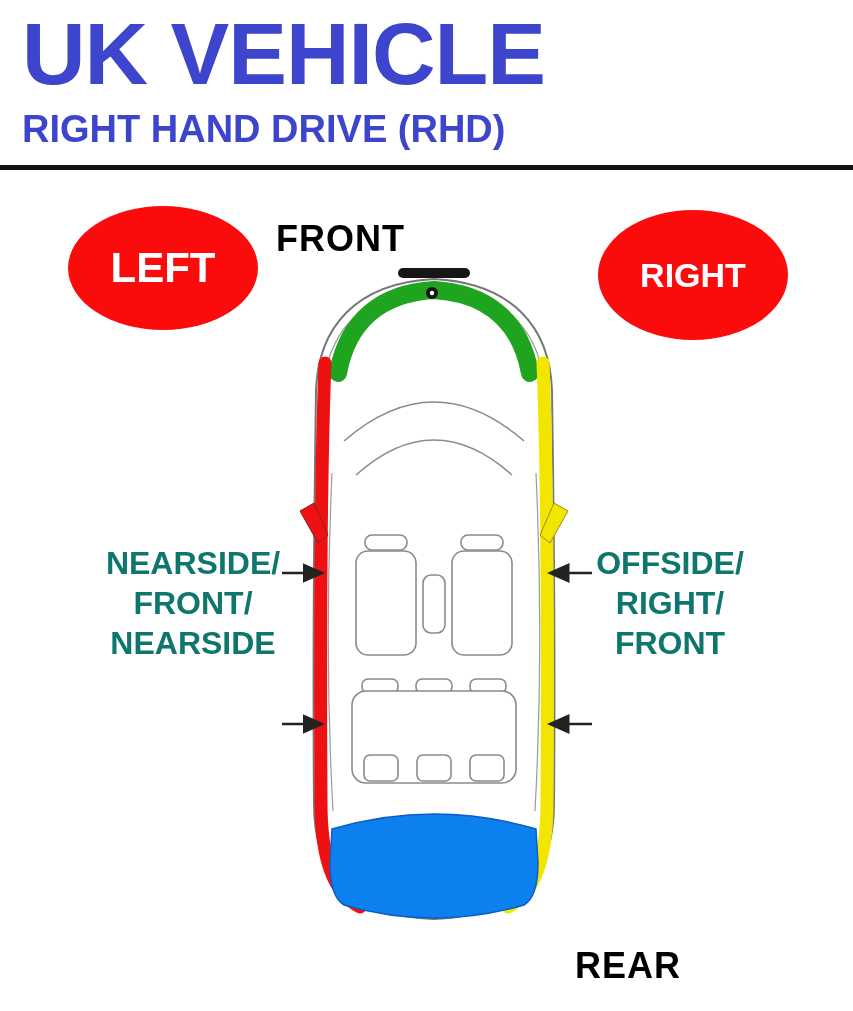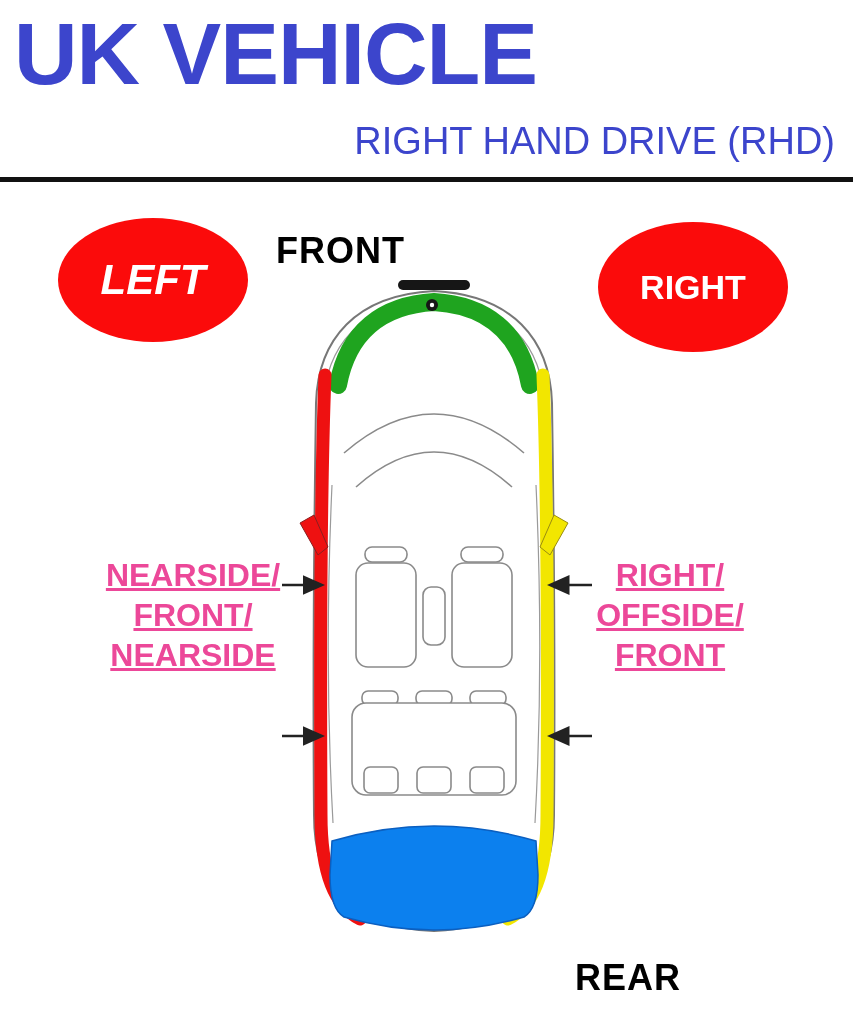--- a/index.html
+++ b/index.html
@@ -1,52 +1,52 @@
 <!DOCTYPE html>
 <html style="--title-blue: #3c45cc; --badge-red: #fb0b0b; --front-green: #1fa41f; --side-red: #ee1111; --side-yellow: #f2e600; --rear-blue: #0c80ee; --divider-black: #111111;"><head>
 <meta charset="utf-8">
 <style>
   html,body{margin:0;padding:0;background:#fff;}
   body{
     width:853px;height:1011px;
     font-family:"Liberation Sans", sans-serif;
     position:relative;overflow:hidden;
   }
-  .header{padding:10px 10px 0 14px;}
+  .header{padding:10px 10px 0 22px;}
   .title{
     color:var(--title-blue,#3c45cc);
     font-size:88px;font-weight:bold;
     line-height:1.0;letter-spacing:-1px;
   }
   .subtitle{
     color:var(--title-blue,#3c45cc);
-    font-size:38px;font-weight:normal;
-    text-align:right;padding-right:8px;margin-top:22px;
+    font-size:38px;font-weight:bold;
+    padding-right:8px;margin-top:10px;
   }
   .rule{height:5px;background:var(--divider-black,#111);margin-top:14px;}
   .diagram{position:relative;width:681px;height:821px;}
   .front-label,.rear-label{
     position:absolute;left:0;width:100%;
     text-align:center;font-weight:bold;font-size:36px;color:#000;
     letter-spacing:1px;
   }
   .front-label{top:48px;}
   .rear-label{top:775px;text-align:right;}
   .badge{
     position:absolute;border-radius:50%;
     background:var(--badge-red,#fb0b0b);
     display:flex;align-items:center;justify-content:center;
     color:#fff;font-weight:bold;
   }
-  .badge-left{left:58px;top:36px;width:190px;height:124px;font-size:42px;font-style:italic;}
+  .badge-left{left:68px;top:36px;width:190px;height:124px;font-size:42px;}
   .badge-right{left:598px;top:40px;width:190px;height:130px;font-size:34px;}
   .side-label{
     position:absolute;top:373px;
     font-weight:bold;font-size:32px;line-height:40px;
-    color:#ec4899;text-align:center;text-decoration:underline;
+    color:#0f766e;text-align:center;
   }
   .side-label span{display:block;}
   .side-left{left:58px;width:270px;}
   .side-right{left:540px;width:260px;}
   .car-svg{position:absolute;left:298px;top:93px;width:272px;height:675px;}
   .arrows-svg{position:absolute;left:0;top:0;width:853px;height:821px;pointer-events:none;}
   
   .car-body{fill:#ffffff;stroke:#777;stroke-width:2;}
   .car-line{fill:none;stroke:#8a8a8a;stroke-width:1.6;}
   .car-line-thin{fill:none;stroke:#9a9a9a;stroke-width:1.2;}
@@ -138,20 +138,20 @@
     <line class="arrow-line" x1="592" y1="554" x2="552" y2="554" marker-end="url(#ah)"></line>
   </svg>
 
   <div class="side-label side-left">
     <span>NEARSIDE/</span>
     <span>FRONT/</span>
     <span>NEARSIDE</span>
   </div>
 
   <div class="side-label side-right">
+    <span>OFFSIDE/</span>
     <span>RIGHT/</span>
-    <span>OFFSIDE/</span>
     <span>FRONT</span>
   </div>
 
   <div class="rear-label">REAR</div>
 
 </div>
 
 </body></html>

